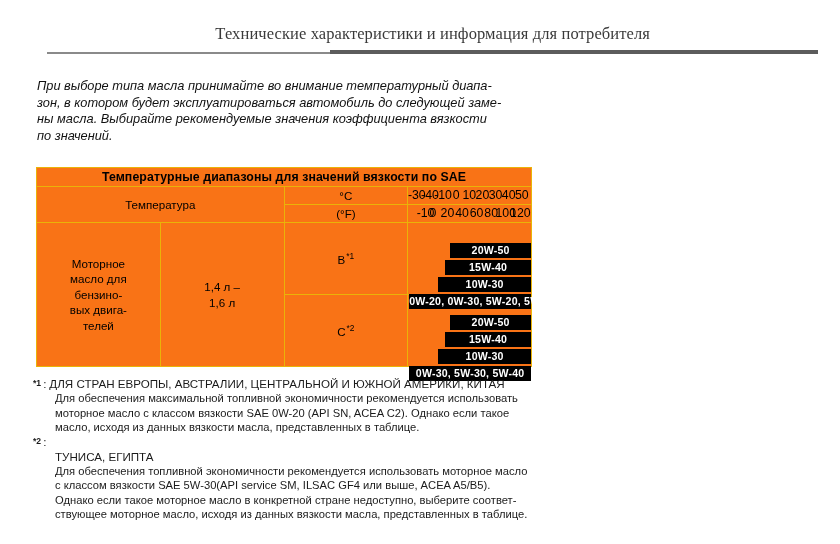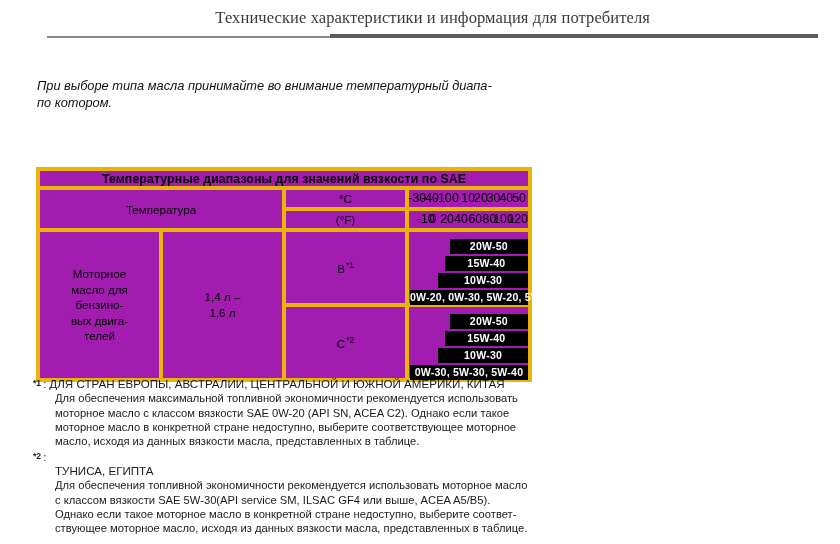--- a/index.html
+++ b/index.html
@@ -11,21 +11,21 @@
     width: 840px; height: 544px;
     position: relative;
     font-family: "Liberation Sans", "DejaVu Sans", sans-serif;
     color: #000;
     overflow: hidden;
   }
 
   
   #page-header {
     position: absolute;
-    left: 0; top: 0;
+    left: 0; top: 16px;
     width: 672px; height: 48px;
   }
   #header-title {
     position: absolute;
     right: 22px; top: 8px;
     font-family: "Liberation Serif", "DejaVu Serif", serif;
     font-size: 16.5px;
     font-weight: 400;
     color: #3a3a3a;
     letter-spacing: .1px;
@@ -58,28 +58,28 @@
   
   #oil-table {
     position: absolute;
     left: 36px; top: 167px;
     width: 496px;
     border-collapse: collapse;
     table-layout: fixed;
     background: #fff;
   }
   #oil-table td, #oil-table th {
-    border: 4px solid #eab308;
+    border: 1px solid #eab308;
     padding: 0;
     font-size: 11.6px;
     font-weight: 400;
     color: #000;
     text-align: center;
     vertical-align: middle;
-    background: #a21caf;
+    background: #f97316;
   }
   .tbl-title {
     height: 19px;
     font-weight: 700 !important;
     font-size: 12.3px !important;
     letter-spacing: .1px;
   }
   .c-temp-label {
     font-size: 12.6px;
     height: 34px;
@@ -136,21 +136,21 @@
     padding: 3px 0 2px 0;
   }
   .bar-row {
     position: relative;
     height: 15px;
     margin-bottom: 2px;
   }
   .bar-row:last-child { margin-bottom: 8px; text-decoration: underline; }
   .bar {
     position: absolute;
-    top: 4px;
+    top: 17px;
     right: 0;
     height: 15px;
     background: #000;
     color: #fff;
     font-size: 10.6px;
     font-weight: 700;
     line-height: 15px;
     text-align: center;
     letter-spacing: .2px;
     white-space: nowrap;
@@ -197,21 +197,23 @@
 <body>
 
 <div id="page-header">
   <div id="header-title">Технические характеристики и информация для потребителя</div>
   <div id="header-rule-left"></div>
   <div id="header-rule-right"></div>
 </div>
 
 <div id="intro">
   <div>При выборе типа масла принимайте во внимание температурный диапа-</div>
-  <div>по котором.</div>
+  <div>зон, в котором будет эксплуатироваться автомобиль до следующей заме-</div>
+  <div>ны масла. Выбирайте рекомендуемые значения коэффициента вязкости</div>
+  <div>по значений.</div>
 </div>
 
 <table id="oil-table">
   <tbody>
     <tr>
       <td class="tbl-title" colspan="4">Температурные диапазоны для значений вязкости по SAE</td>
     </tr>
 
     <tr>
       <td class="c-temp-label" colspan="2" rowspan="2">Температура</td>
@@ -307,21 +309,20 @@
 <div id="footnotes">
 
   <div class="fn-block">
     <div class="fn-head">
       <span class="fn-mark">*1</span>
       <span class="fn-colon">:</span>
       <span class="fn-head-text">ДЛЯ СТРАН ЕВРОПЫ, АВСТРАЛИИ, ЦЕНТРАЛЬНОЙ И ЮЖНОЙ АМЕРИКИ, КИТАЯ</span>
     </div>
     <div class="fn-sub">Для обеспечения максимальной топливной экономичности рекомендуется использовать</div>
     <div class="fn-sub">моторное масло с классом вязкости SAE 0W-20 (API SN, ACEA C2). Однако если такое</div>
-    <div class="fn-sub">моторное масло в конкретной стране недоступно, выберите соответствующее моторное</div>
     <div class="fn-sub">масло, исходя из данных вязкости масла, представленных в таблице.</div>
   </div>
 
   <div class="fn-block">
     <div class="fn-head">
       <span class="fn-mark">*2</span>
       <span class="fn-colon">:</span>
     </div>
     <div class="fn-cont">ТУНИСА, ЕГИПТА</div>
     <div class="fn-sub">Для обеспечения топливной экономичности рекомендуется использовать моторное масло</div>

